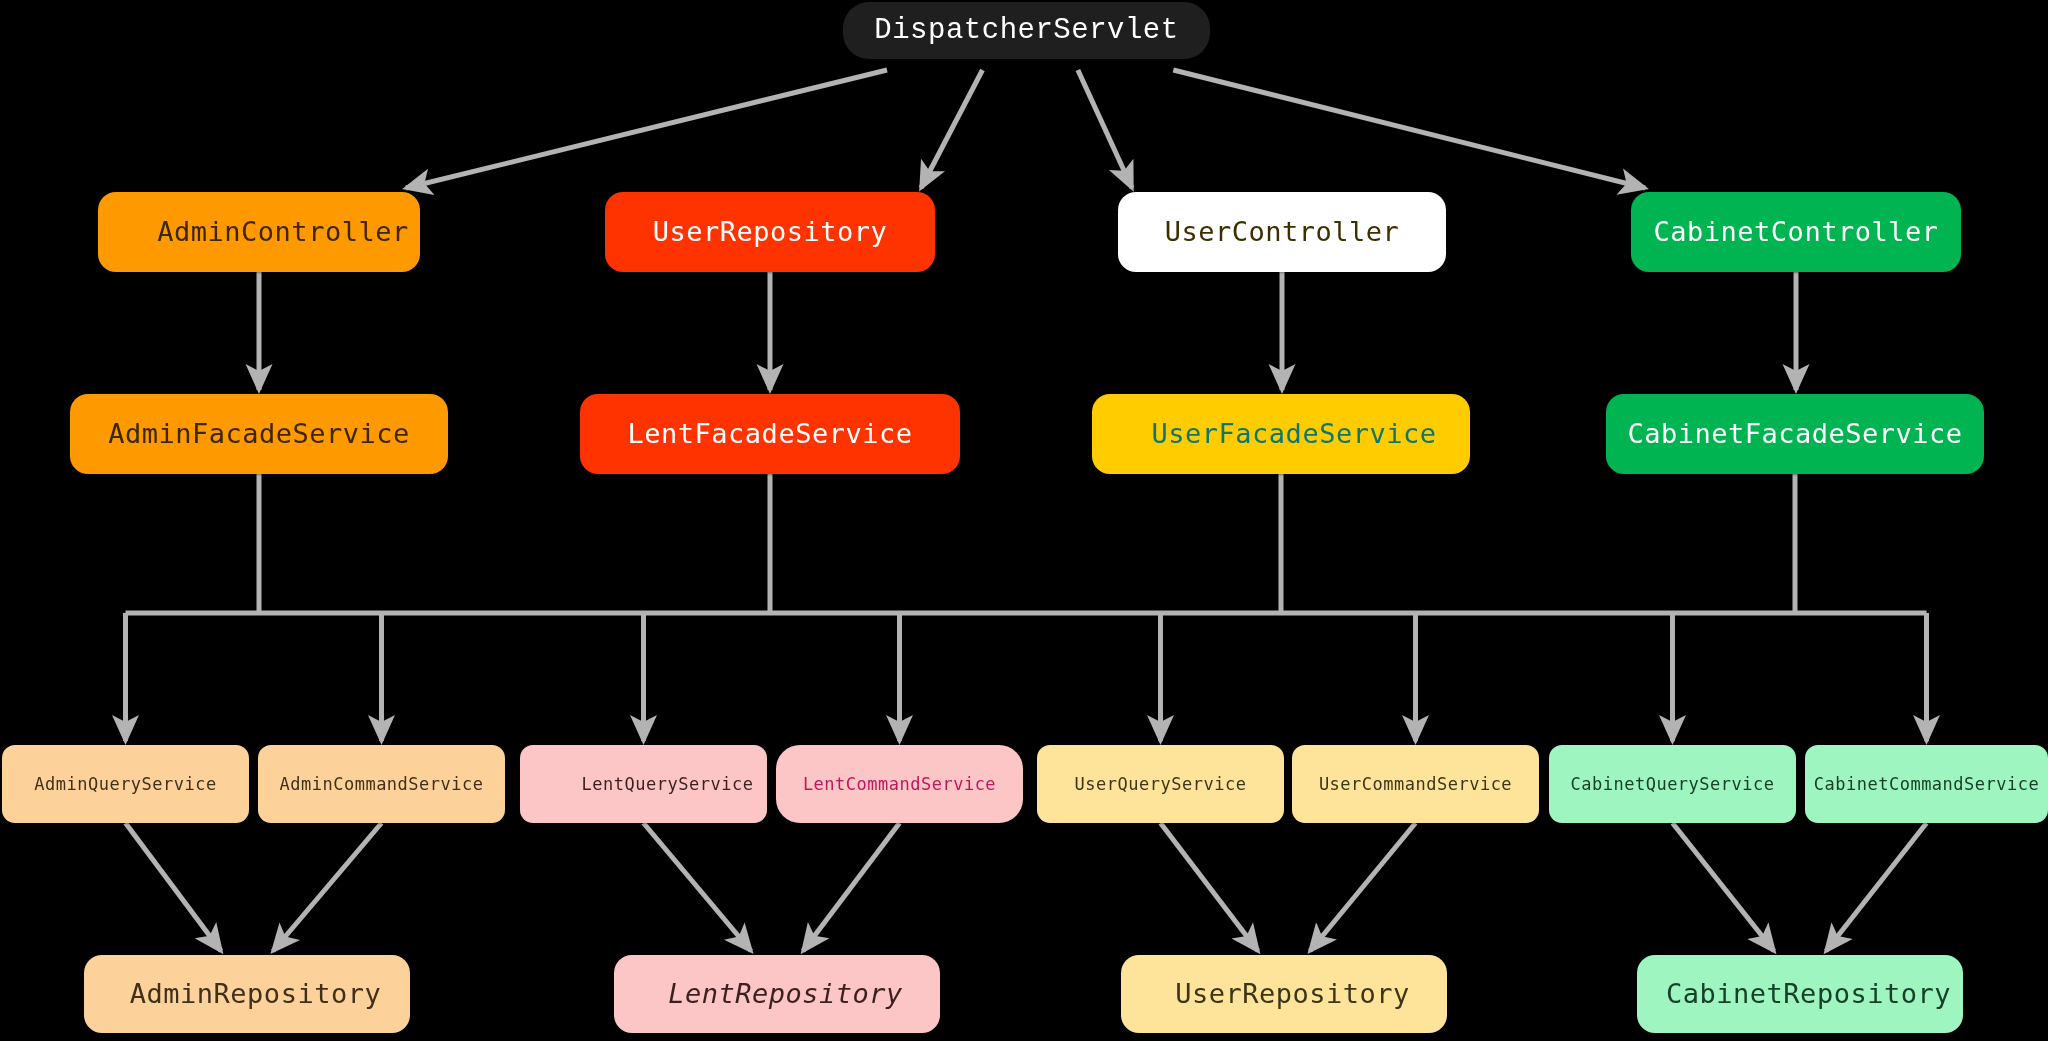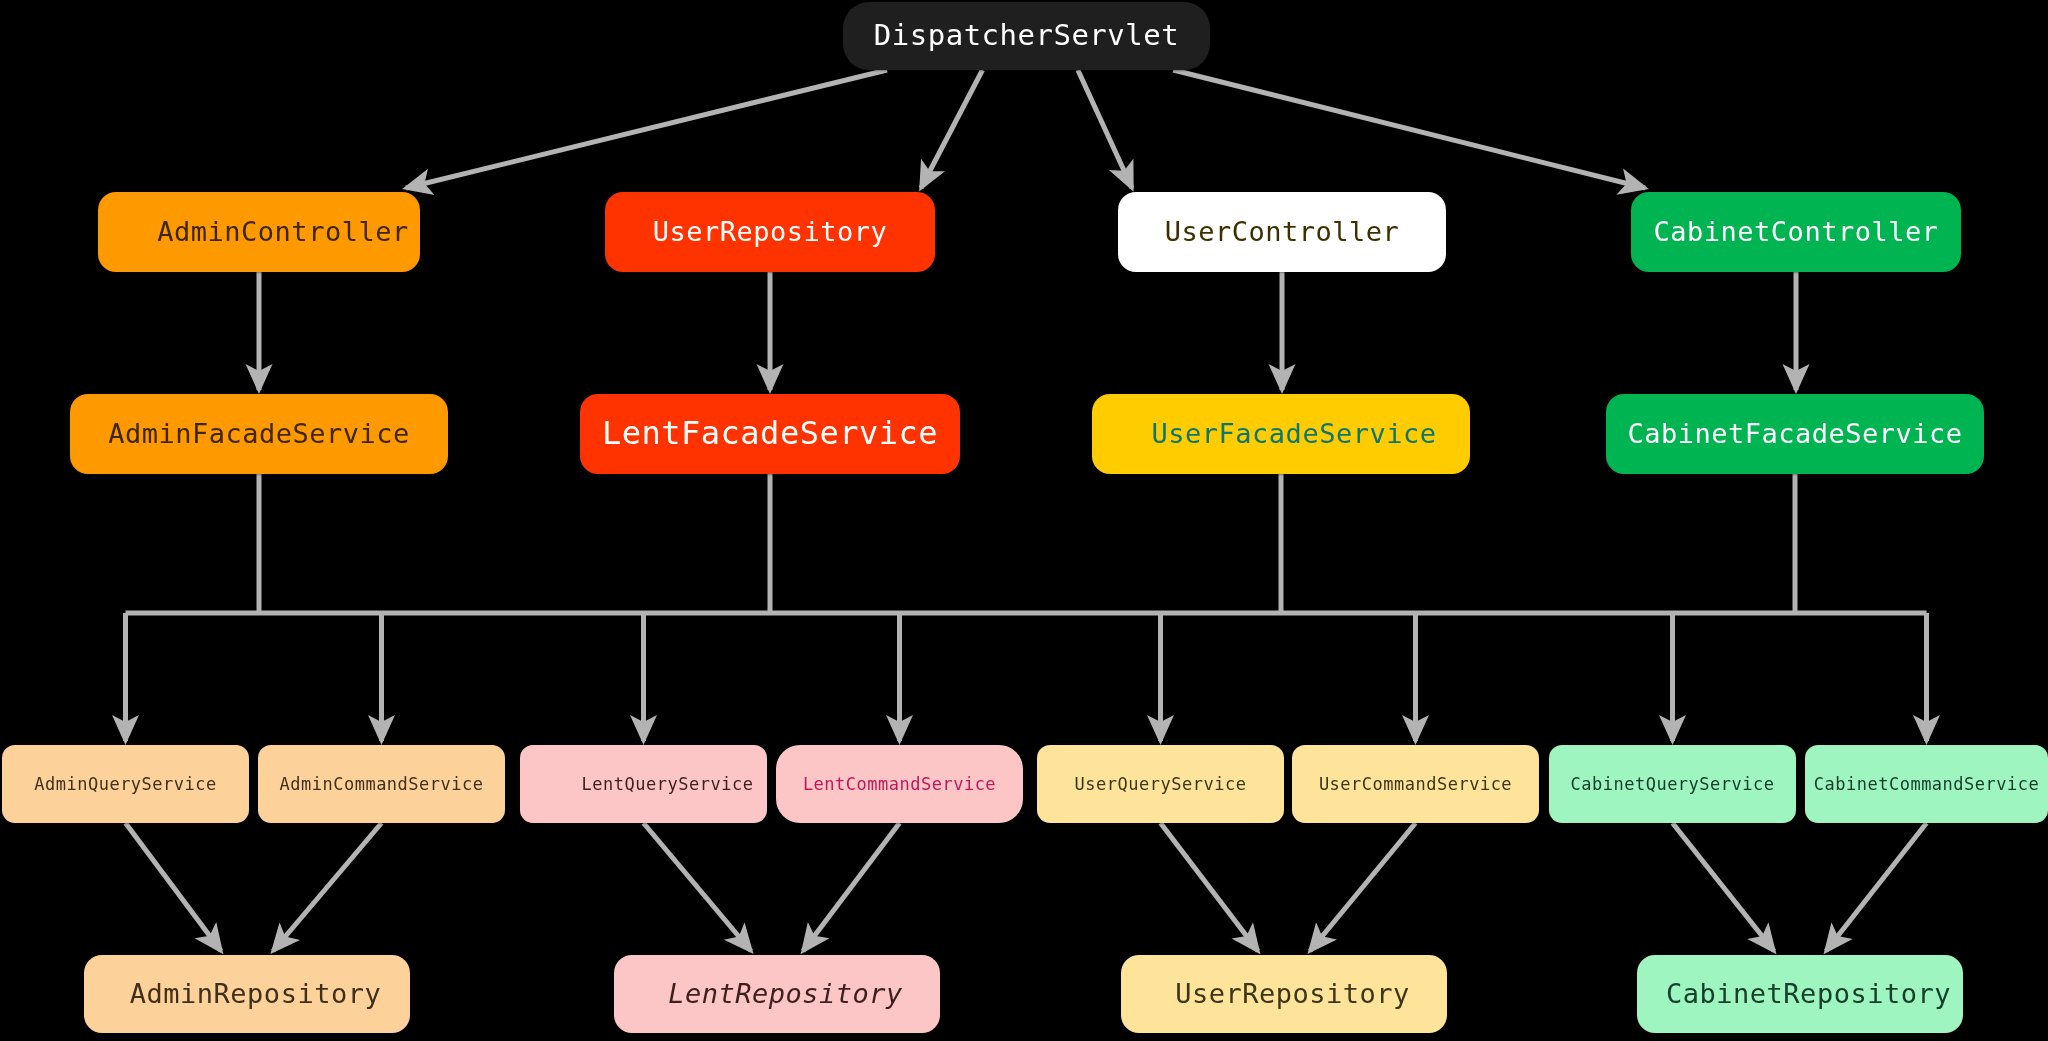--- a/index.html
+++ b/index.html
@@ -93,27 +93,27 @@
       <polyline points="125.5,823 221,951" fill="none" stroke="#b3b3b3" stroke-width="5" stroke-linejoin="round" stroke-linecap="butt" marker-end="url(#arrowhead)"></polyline>
       <polyline points="381.5,823 273,951" fill="none" stroke="#b3b3b3" stroke-width="5" stroke-linejoin="round" stroke-linecap="butt" marker-end="url(#arrowhead)"></polyline>
       <polyline points="643.5,823 751,951" fill="none" stroke="#b3b3b3" stroke-width="5" stroke-linejoin="round" stroke-linecap="butt" marker-end="url(#arrowhead)"></polyline>
       <polyline points="899.5,823 803,951" fill="none" stroke="#b3b3b3" stroke-width="5" stroke-linejoin="round" stroke-linecap="butt" marker-end="url(#arrowhead)"></polyline>
       <polyline points="1160.5,823 1258,951" fill="none" stroke="#b3b3b3" stroke-width="5" stroke-linejoin="round" stroke-linecap="butt" marker-end="url(#arrowhead)"></polyline>
       <polyline points="1415.5,823 1310,951" fill="none" stroke="#b3b3b3" stroke-width="5" stroke-linejoin="round" stroke-linecap="butt" marker-end="url(#arrowhead)"></polyline>
       <polyline points="1672.5,823 1774,951" fill="none" stroke="#b3b3b3" stroke-width="5" stroke-linejoin="round" stroke-linecap="butt" marker-end="url(#arrowhead)"></polyline>
       <polyline points="1926.5,823 1826,951" fill="none" stroke="#b3b3b3" stroke-width="5" stroke-linejoin="round" stroke-linecap="butt" marker-end="url(#arrowhead)"></polyline>
     </svg>
   <div id="node-layer">
-      <div class="node root" style="left: 843px; top: 2px; width: 367px; height: 68px; background: rgb(31, 31, 31); color: rgb(255, 255, 255); font-size: 29px;">DispatcherServlet</div>
+      <div class="node root" style="left: 843px; top: 2px; width: 367px; height: 57px; background: rgb(31, 31, 31); color: rgb(255, 255, 255); font-size: 29px; font-family: Liberation Mono, monospace;">DispatcherServlet</div>
       <div class="node tier1" style="left: 98px; top: 192px; width: 322px; height: 80px; background: rgb(255, 153, 0); color: rgb(61, 38, 0); font-size: 27px; padding-left: 48px;">AdminController</div>
       <div class="node tier1" style="left: 605px; top: 192px; width: 330px; height: 80px; background: rgb(255, 51, 0); color: rgb(255, 255, 255); font-size: 27px;">UserRepository</div>
       <div class="node tier1" style="left: 1118px; top: 192px; width: 328px; height: 80px; background: #ffffff; color: rgb(61, 47, 0); font-size: 27px;">UserController</div>
       <div class="node tier1" style="left: 1631px; top: 192px; width: 330px; height: 80px; background: rgb(0, 180, 81); color: rgb(255, 255, 255); font-size: 27px;">CabinetController</div>
       <div class="node tier2" style="left: 70px; top: 394px; width: 378px; height: 80px; background: rgb(255, 153, 0); color: rgb(61, 38, 0); font-size: 27px;">AdminFacadeService</div>
-      <div class="node tier2" style="left: 580px; top: 394px; width: 380px; height: 80px; background: rgb(255, 51, 0); color: rgb(255, 255, 255); font-size: 32px;">LentFacadeService</div>
+      <div class="node tier2" style="left: 580px; top: 394px; width: 380px; height: 80px; background: rgb(255, 51, 0); color: rgb(255, 255, 255); font-size: 27px;">LentFacadeService</div>
       <div class="node tier2" style="left: 1092px; top: 394px; width: 378px; height: 80px; background: rgb(255, 204, 0); color: #0f766e; font-size: 27px; padding-left: 26px;">UserFacadeService</div>
       <div class="node tier2" style="left: 1606px; top: 394px; width: 378px; height: 80px; background: rgb(0, 180, 81); color: rgb(255, 255, 255); font-size: 27px;">CabinetFacadeService</div>
       <div class="node tier3" style="left: 2px; top: 745px; width: 247px; height: 78px; background: rgb(252, 210, 154); color: rgb(64, 48, 27); font-size: 17px;">AdminQueryService</div>
       <div class="node tier3" style="left: 258px; top: 745px; width: 247px; height: 78px; background: rgb(252, 210, 154); color: rgb(64, 48, 27); font-size: 17px;">AdminCommandService</div>
       <div class="node tier3" style="left: 520px; top: 745px; width: 247px; height: 78px; background: rgb(252, 198, 198); color: rgb(61, 31, 31); font-size: 17px; padding-left: 48px;">LentQueryService</div>
       <div class="node tier3" style="left: 776px; top: 745px; width: 247px; height: 78px; background: rgb(252, 198, 198); color: #be185d; font-size: 17px; border-radius: 24px;">LentCommandService</div>
       <div class="node tier3" style="left: 1037px; top: 745px; width: 247px; height: 78px; background: rgb(253, 228, 154); color: rgb(61, 53, 24); font-size: 17px;">UserQueryService</div>
       <div class="node tier3" style="left: 1292px; top: 745px; width: 247px; height: 78px; background: rgb(253, 228, 154); color: rgb(61, 53, 24); font-size: 17px;">UserCommandService</div>
       <div class="node tier3" style="left: 1549px; top: 745px; width: 247px; height: 78px; background: rgb(158, 245, 192); color: rgb(23, 64, 42); font-size: 17px;">CabinetQueryService</div>
       <div class="node tier3" style="left: 1805px; top: 745px; width: 243px; height: 78px; background: rgb(158, 245, 192); color: rgb(23, 64, 42); font-size: 17px;">CabinetCommandService</div>

